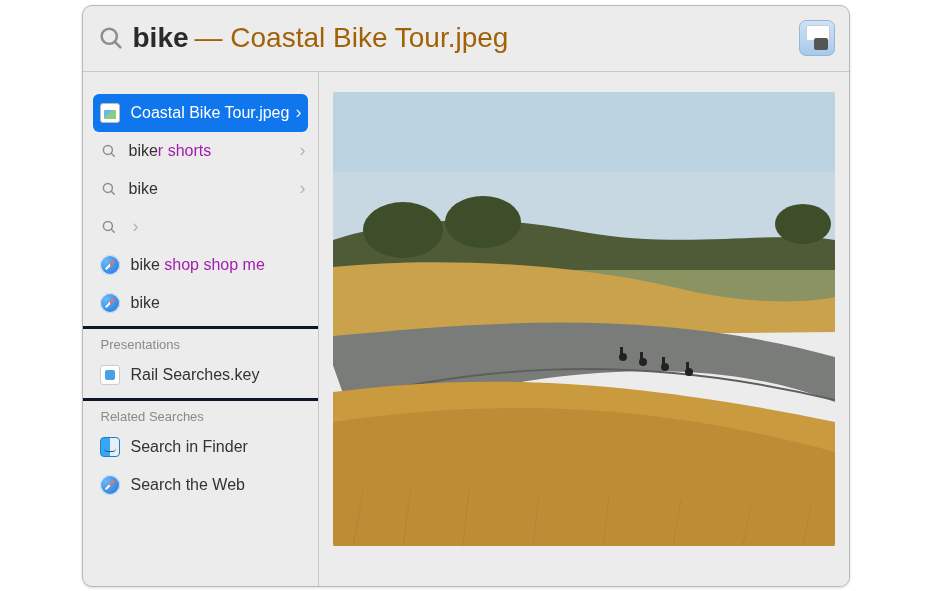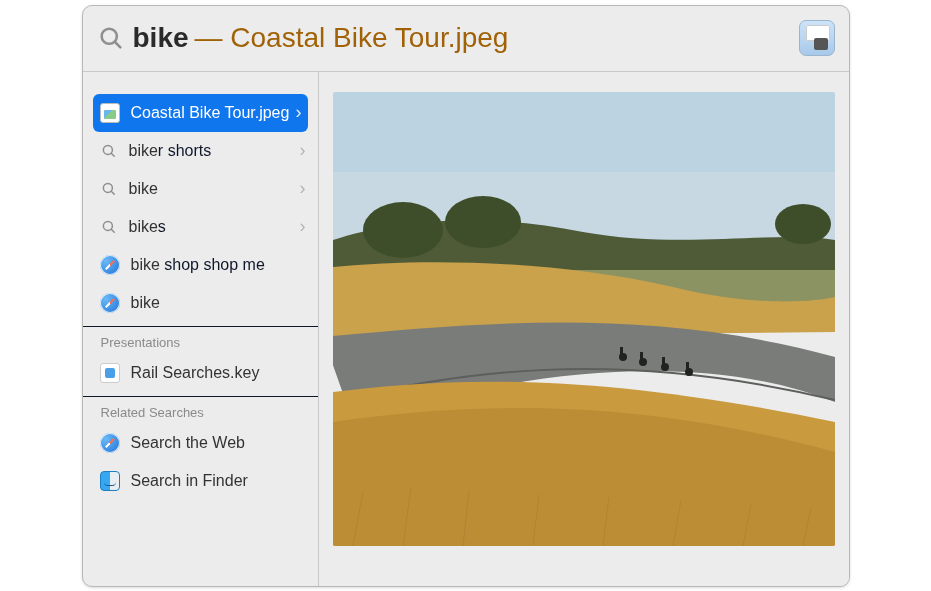--- a/index.html
+++ b/index.html
@@ -123,37 +123,37 @@
       justify-content: center;
       flex-shrink: 0;
     }
     .row-label {
       flex: 1;
       white-space: nowrap;
       overflow: hidden;
       text-overflow: ellipsis;
     }
     .row-label .dim {
-      color: #0f172a;
+      color: #a21caf;
     }
     .result-row.selected .row-label .dim {
       color: #d9e9fb;
     }
     .chevron {
       color: #b4b4b4;
       font-size: 18px;
       margin-left: 4px;
     }
     .result-row.selected .chevron { color: #e8f1fc; }
     .section-header {
       font-size: 13px;
       color: #8a8a8a;
       font-weight: 500;
       padding: 8px 18px 4px;
-      border-top: 1px solid #0f172a;
+      border-top: 3px solid #0f172a;
       margin-top: 4px;
     }
     .section-header:first-of-type { border-top: none; }
     .preview-pane {
       flex: 1;
       display: flex;
       align-items: flex-start;
       justify-content: center;
       padding: 20px 14px 0 14px;
       background: #ececec;
@@ -279,21 +279,20 @@
         <span class="chevron">›</span>
       </div>
 
       <div class="result-row">
         <span class="row-icon ic-magnify">
             <svg width="18" height="18" viewBox="0 0 24 24" fill="none" stroke="#8e8e8e" stroke-width="2" stroke-linecap="round">
               <circle cx="10.5" cy="10.5" r="6"></circle>
               <line x1="19" y1="19" x2="15" y2="15"></line>
             </svg>
           </span>
-        <span class="row-label"><span>bike</span><span class="dim">s</span></span>
         <span class="chevron">›</span>
       </div>
 
       <div class="result-row">
         <span class="row-icon">
             <span class="ic-safari"></span>
           </span>
         <span class="row-label"><span>bike</span><span class="dim"> shop shop me</span></span>
       </div>
 
@@ -308,29 +307,29 @@
       <div class="result-row">
         <span class="row-icon">
             <span class="ic-file-key"></span>
           </span>
         <span class="row-label"><span>Rail Searches.key</span></span>
       </div>
 
       <div class="section-header">Related Searches</div>
       <div class="result-row">
         <span class="row-icon">
+            <span class="ic-finder"></span>
+          </span>
+        <span class="row-label"><span>Search in Finder</span></span>
+      </div>
+      <div class="result-row">
+        <span class="row-icon">
             <span class="ic-safari"></span>
           </span>
         <span class="row-label"><span>Search the Web</span></span>
-      </div>
-      <div class="result-row">
-        <span class="row-icon">
-            <span class="ic-finder"></span>
-          </span>
-        <span class="row-label"><span>Search in Finder</span></span>
       </div>
 
     </div>
 
     <div class="preview-pane">
       <div class="preview-image">
         <svg viewBox="0 0 502 454" preserveAspectRatio="xMidYMid slice">
 
           <rect x="0" y="0" width="502" height="160" fill="#bcd3e2"></rect>
           <rect x="0" y="80" width="502" height="80" fill="#c7d8e3"></rect>

